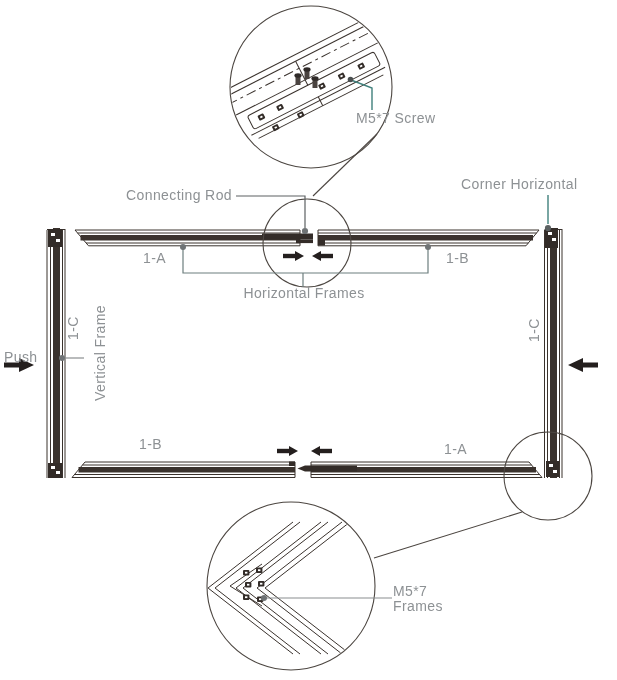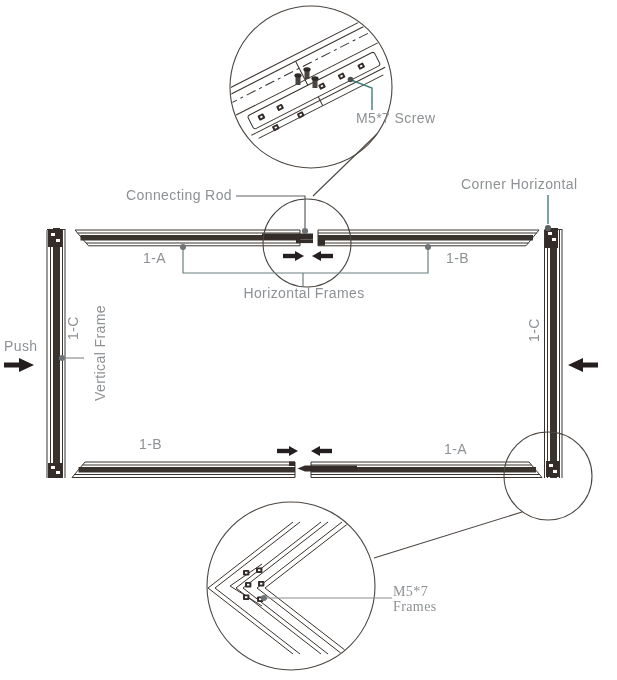--- a/index.html
+++ b/index.html
@@ -7,21 +7,21 @@
     position:relative;width:617px;height:680px;background:#ffffff;overflow:hidden;
     font-family:"Liberation Sans", sans-serif;
   }
   .stage svg{position:absolute;left:0;top:0;}
   .lbl{
     position:absolute;font-size:14px;line-height:14px;color:#8d9194;
     letter-spacing:.4px;white-space:nowrap;
   }
   .lbl.center{text-align:center;}
   .lbl.rot{transform:translate(-50%,-50%) rotate(-90deg);transform-origin:center;}
-  .lbl.two-line div{line-height:15px;font-family:Liberation Serif, serif;}
+  .lbl.two-line div{line-height:15px;}
 </style>
 </head>
 <body>
 
 <div class="stage">
 
 <svg width="617" height="680" viewBox="0 0 617 680">
   <defs>
     <clipPath id="clipTop">
           <circle cx="311" cy="87" r="80"></circle>
@@ -225,21 +225,21 @@
       <polygon points="320,446 311,451 320,456"></polygon>
     </g>
   </g>
 </svg>
 
 <div class="lbl" style="left:126px;top:188px">Connecting Rod</div>
 <div class="lbl" style="left:461px;top:177px">Corner Horizontal</div>
 <div class="lbl" style="left:143px;top:251px">1-A</div>
 <div class="lbl" style="left:446px;top:251px">1-B</div>
 <div class="lbl center" style="left:242px;top:286px;width:124px">Horizontal Frames</div>
-<div class="lbl" style="left:4px;top:339px">Push</div>
+<div class="lbl" style="left:4px;top:350px">Push</div>
 <div class="lbl rot" style="left:100px;top:353px">Vertical Frame</div>
 <div class="lbl rot" style="left:73px;top:328px">1-C</div>
 <div class="lbl rot" style="left:534px;top:330px">1-C</div>
 <div class="lbl" style="left:139px;top:437px">1-B</div>
 <div class="lbl" style="left:444px;top:442px">1-A</div>
 <div class="lbl" style="left:356px;top:111px">M5*7 Screw</div>
 <div class="lbl two-line" style="left:393px;top:584px">
   <div>M5*7</div>
   <div>Frames</div>
 </div>

